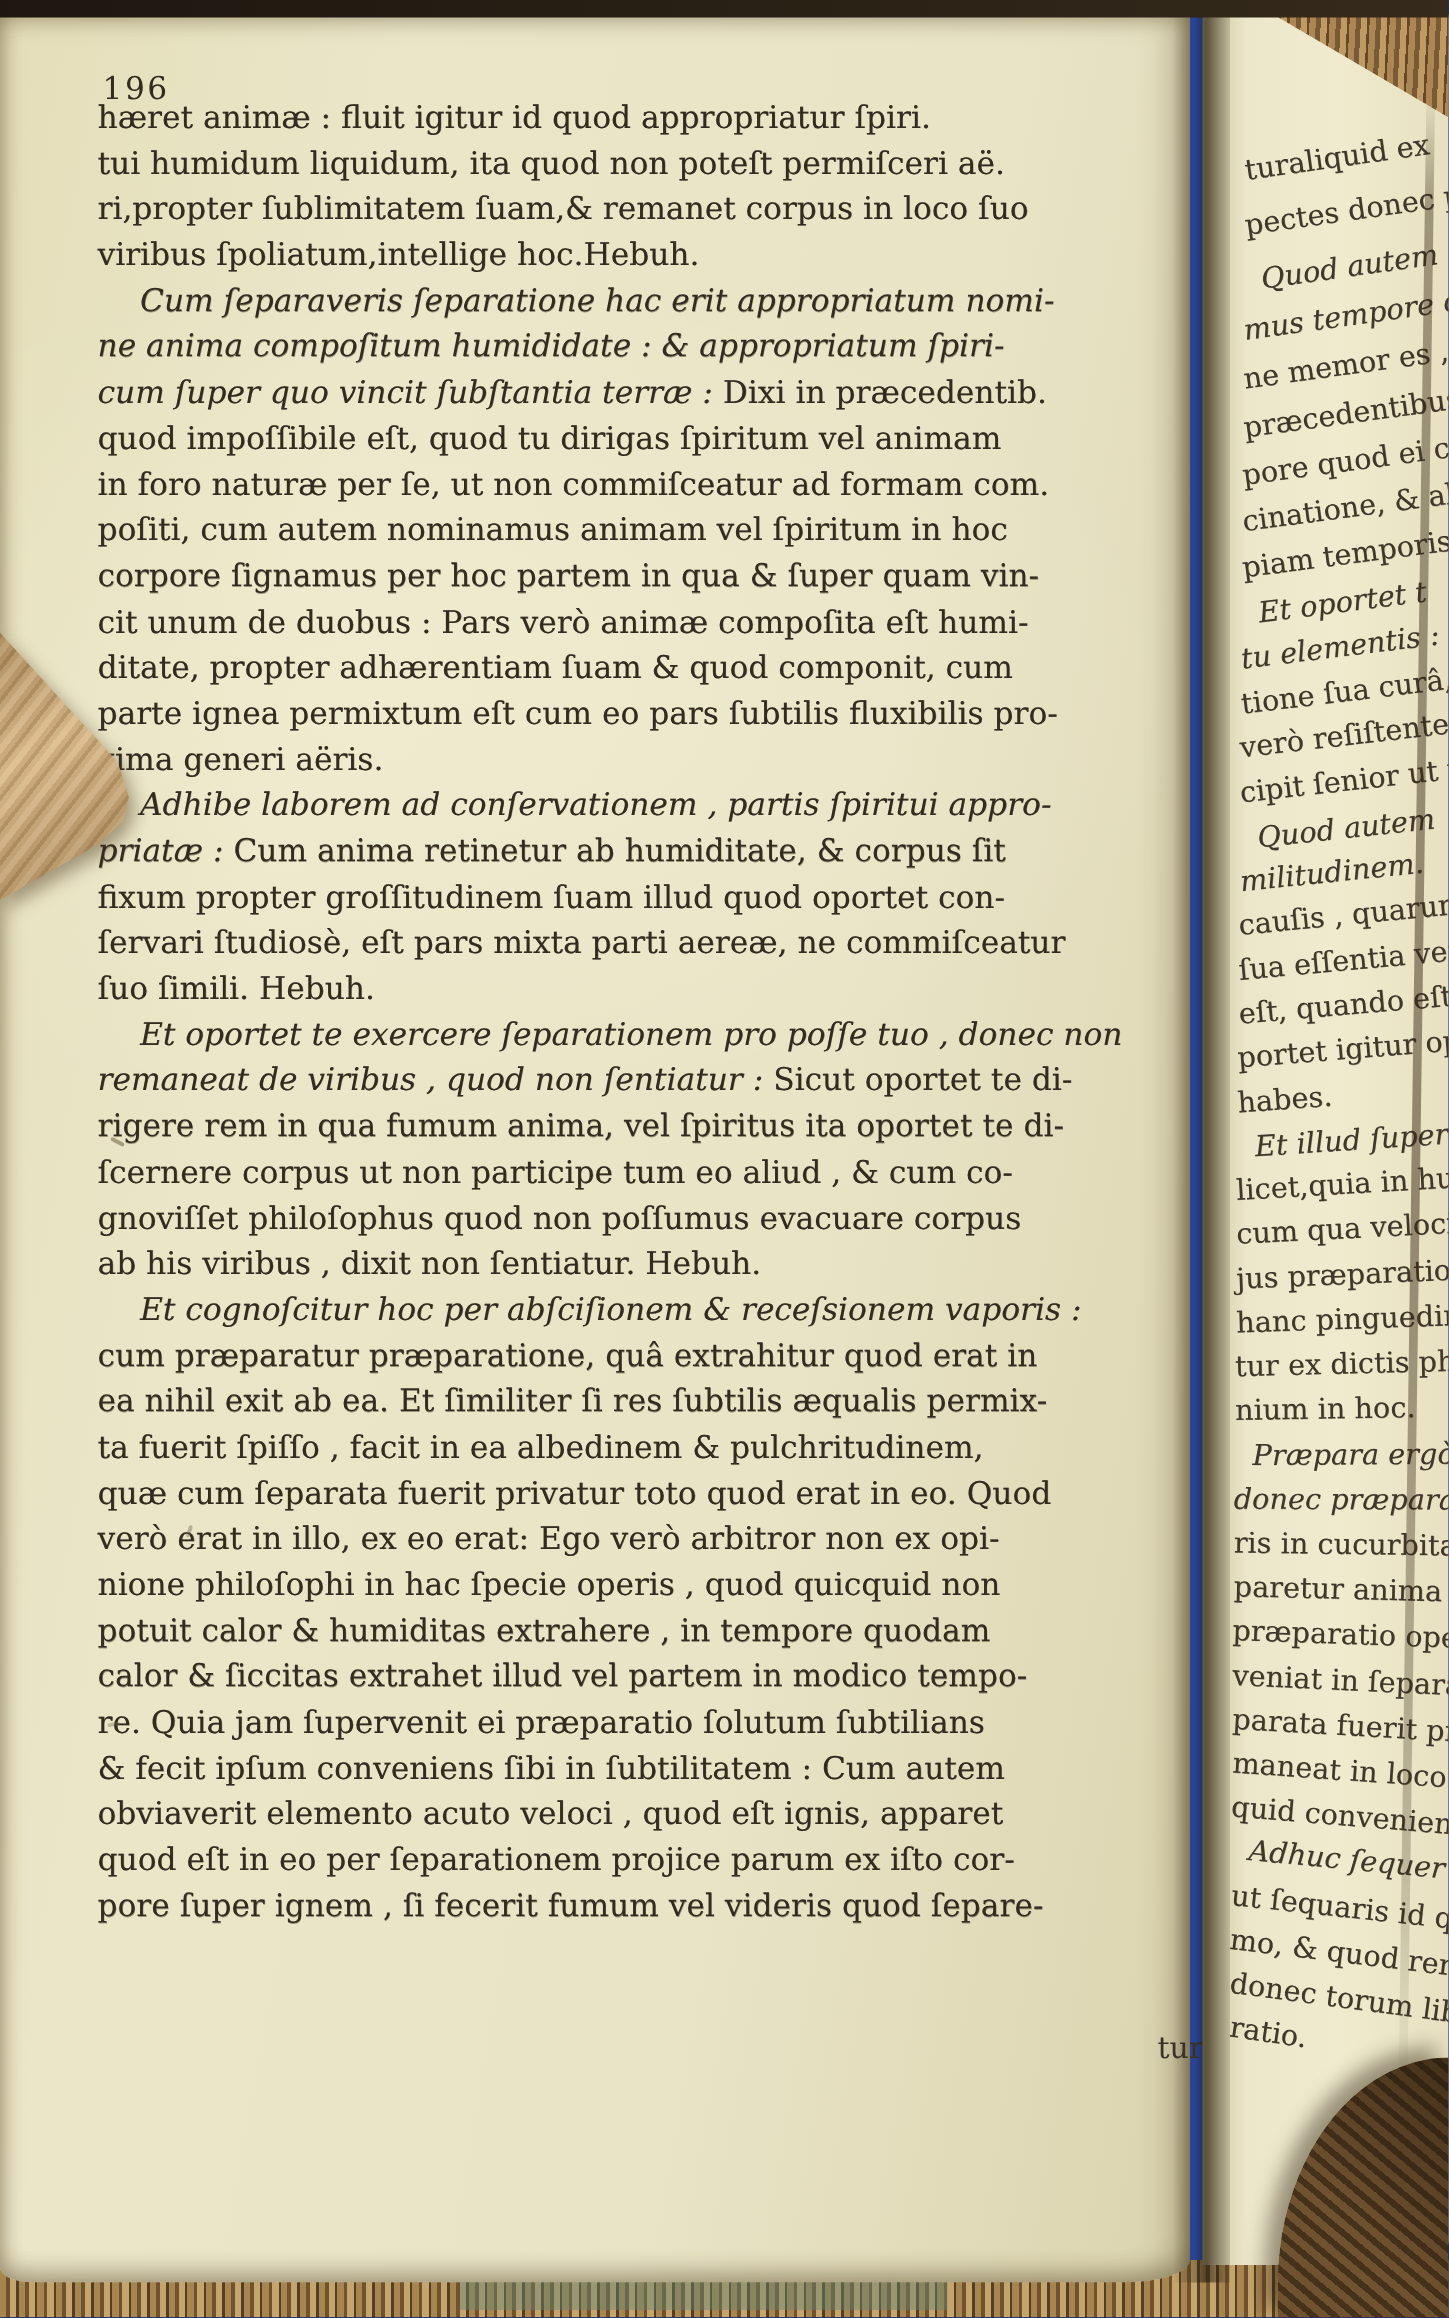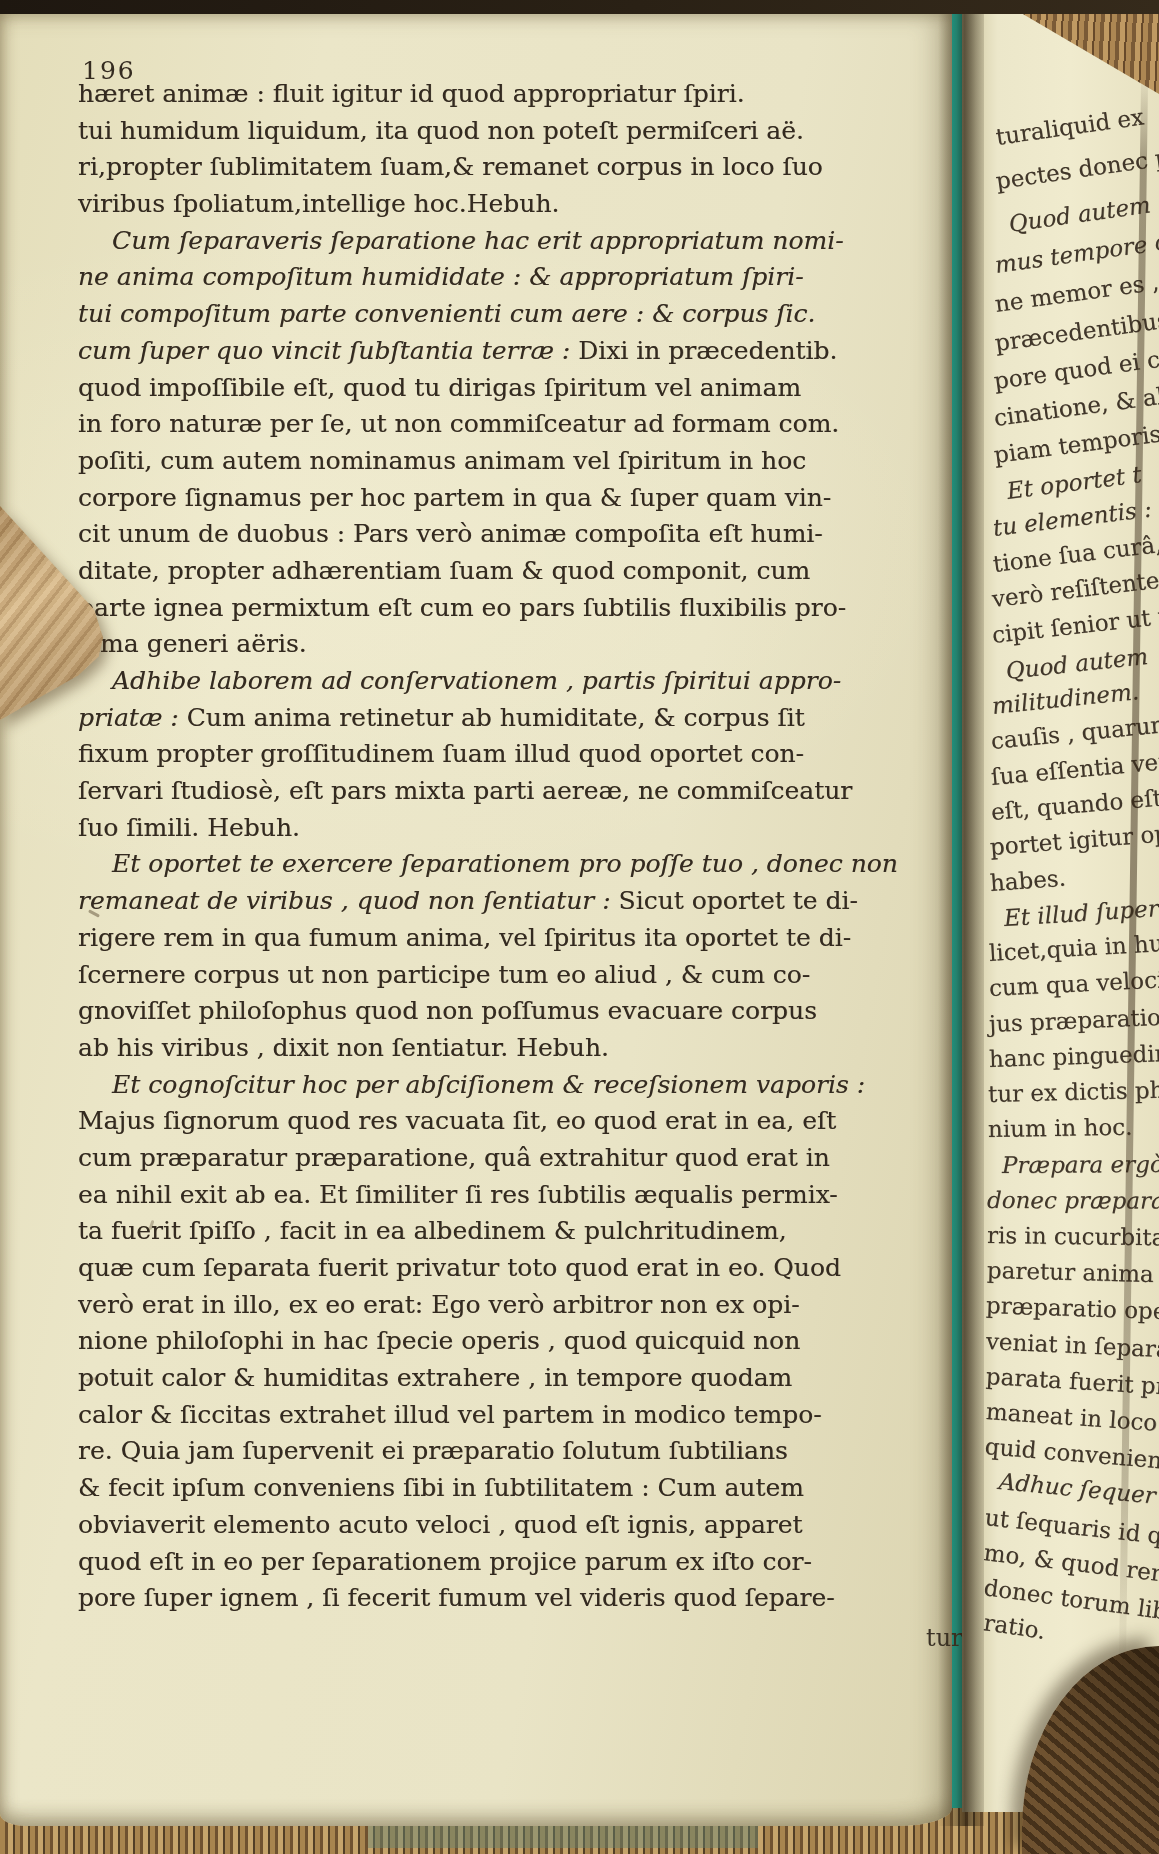--- a/index.html
+++ b/index.html
@@ -1,17 +1,17 @@
 <!DOCTYPE html>
 <html><head>
 <meta charset="utf-8">
 <style>
   html,body{margin:0;padding:0;background:#171108;}
   #photo{position:relative;width:1159px;height:1854px;overflow:hidden;
-    background:#14b8a6;font-family:"DejaVu Serif",serif;}
+    background:#1d4ed8;font-family:"DejaVu Serif",serif;}
 
   
   #main-page{position:absolute;left:0;top:12px;width:952px;height:1814px;z-index:2;
     background:
       radial-gradient(ellipse 900px 500px at 35% 30%, rgba(255,252,230,.25), rgba(255,252,230,0) 70%),
       linear-gradient(100deg,#e4deba 0%,#ebe6c8 26%,#e9e4c6 64%,#dbd4b0 100%);
     border-bottom-left-radius:26px 12px;border-bottom-right-radius:54px 18px;
     box-shadow:inset -16px 0 24px rgba(80,65,35,.30),
                inset 10px 0 16px -6px rgba(95,75,40,.22),
                inset 0 -10px 16px rgba(95,78,42,.28),
@@ -92,21 +92,20 @@
 
   <div id="main-page">
     <span id="page-number">196</span>
     <div id="main-text">
         <div class="tline"><span>hæret animæ : fluit igitur id quod  appropriatur ſpiri.</span></div>
         <div class="tline"><span>tui humidum liquidum, ita quod non poteſt permiſceri aë.</span></div>
         <div class="tline"><span>ri,propter ſublimitatem ſuam,&amp; remanet corpus in loco ſuo</span></div>
         <div class="tline"><span>viribus ſpoliatum,intellige hoc.Hebuh.</span></div>
         <div class="tline ind"><span class="it">Cum ſeparaveris ſeparatione hac erit appropriatum nomi-</span></div>
         <div class="tline"><span class="it">ne anima compoſitum humididate : &amp; appropriatum ſpiri-</span></div>
-        <div class="tline"><span class="it">tui compoſitum parte convenienti cum aere : &amp; corpus ſic.</span></div>
         <div class="tline"><span class="it">cum ſuper quo vincit ſubſtantia terræ : </span><span>Dixi in præcedentib.</span></div>
         <div class="tline"><span>quod impoſſibile eſt, quod tu dirigas ſpiritum vel animam</span></div>
         <div class="tline"><span>in foro naturæ per ſe, ut non commiſceatur ad formam com.</span></div>
         <div class="tline"><span>poſiti, cum autem nominamus animam vel ſpiritum in hoc</span></div>
         <div class="tline"><span>corpore ſignamus per hoc partem in qua &amp; ſuper quam vin-</span></div>
         <div class="tline"><span>cit unum de duobus : Pars verò animæ compoſita eſt humi-</span></div>
         <div class="tline"><span>ditate, propter adhærentiam ſuam &amp; quod componit, cum</span></div>
         <div class="tline"><span>parte ignea permixtum eſt cum eo pars ſubtilis fluxibilis pro-</span></div>
         <div class="tline"><span>xima generi aëris.</span></div>
         <div class="tline ind"><span class="it">Adhibe laborem ad conſervationem , partis ſpiritui appro-</span></div>
@@ -114,21 +113,20 @@
         <div class="tline"><span>fixum propter groſſitudinem  ſuam  illud quod oportet con-</span></div>
         <div class="tline"><span>ſervari ſtudiosè, eſt pars mixta parti aereæ, ne commiſceatur</span></div>
         <div class="tline"><span>ſuo ſimili. Hebuh.</span></div>
         <div class="tline ind"><span class="it">Et oportet te exercere ſeparationem pro poſſe tuo , donec non</span></div>
         <div class="tline"><span class="it">remaneat de viribus , quod non ſentiatur : </span><span>Sicut oportet te di-</span></div>
         <div class="tline"><span>rigere rem in qua fumum anima, vel ſpiritus ita oportet te di-</span></div>
         <div class="tline"><span>ſcernere corpus ut non participe tum eo aliud , &amp; cum co-</span></div>
         <div class="tline"><span>gnoviſſet philoſophus quod non poſſumus evacuare corpus</span></div>
         <div class="tline"><span>ab his viribus , dixit non ſentiatur. Hebuh.</span></div>
         <div class="tline ind"><span class="it">Et cognoſcitur hoc per abſciſionem &amp; receſsionem vaporis :</span></div>
-        <div class="tline"><span>Majus ſignorum quod res vacuata ſit, eo quod erat in ea, eſt</span></div>
         <div class="tline"><span>cum præparatur præparatione, quâ extrahitur quod erat in</span></div>
         <div class="tline"><span>ea nihil exit ab ea. Et ſimiliter ſi res ſubtilis æqualis permix-</span></div>
         <div class="tline"><span>ta fuerit ſpiſſo , facit in ea albedinem &amp; pulchritudinem,</span></div>
         <div class="tline"><span>quæ cum ſeparata fuerit privatur toto quod erat in eo. Quod</span></div>
         <div class="tline"><span>verò erat in illo, ex eo erat: Ego verò arbitror non ex opi-</span></div>
         <div class="tline"><span>nione philoſophi in hac ſpecie operis , quod quicquid non</span></div>
         <div class="tline"><span>potuit calor &amp; humiditas extrahere , in tempore quodam</span></div>
         <div class="tline"><span>calor &amp; ſiccitas extrahet illud vel partem in modico tempo-</span></div>
         <div class="tline"><span>re.  Quia jam ſupervenit ei præparatio ſolutum ſubtilians</span></div>
         <div class="tline"><span>&amp; fecit ipſum conveniens ſibi in ſubtilitatem : Cum autem</span></div>

